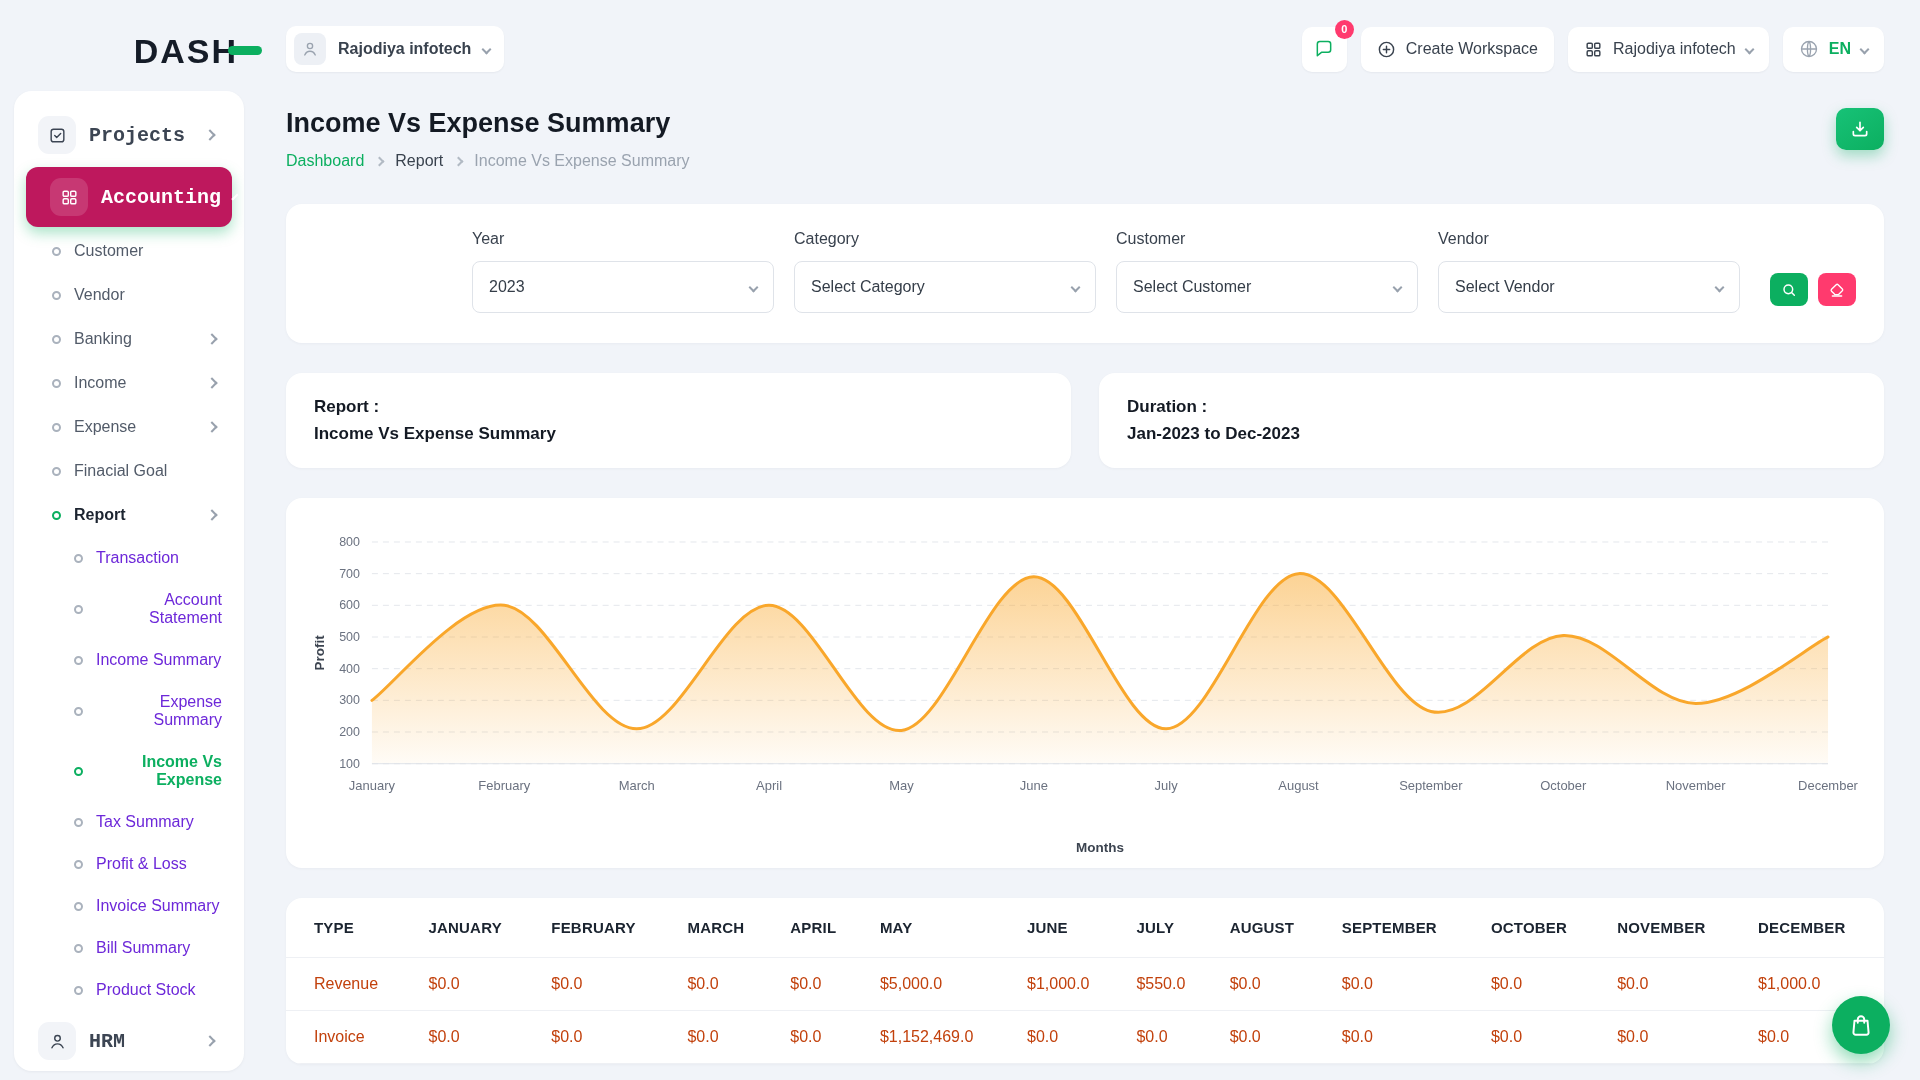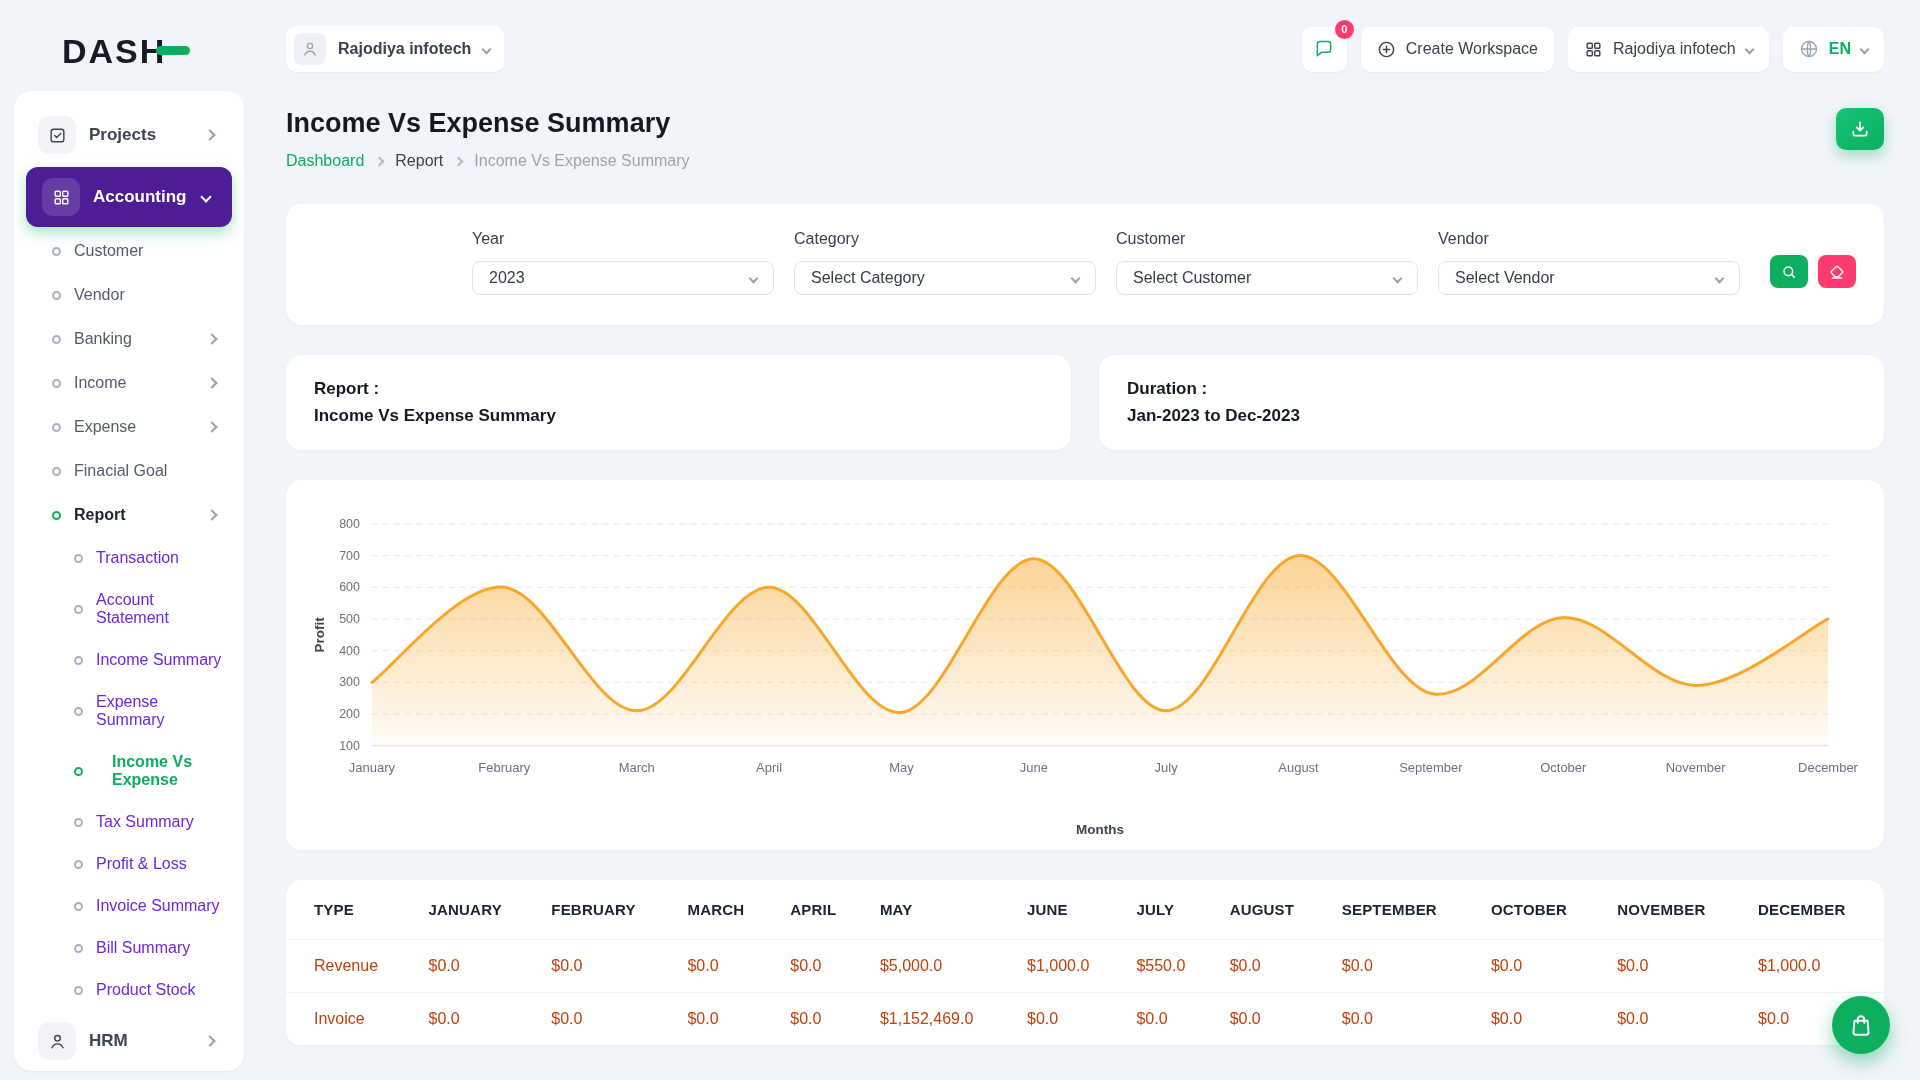--- a/index.html
+++ b/index.html
@@ -1,29 +1,29 @@
 <!DOCTYPE html>
 <html><head>
 <meta charset="utf-8">
 <style>
   * { margin:0; padding:0; box-sizing:border-box; }
   html,body { width:1920px; height:1080px; overflow:hidden; }
   body { background:#f1f4f9; font-family:"Liberation Sans", sans-serif; color:#39424e; }
   svg { display:block; }
 
   
-  .sidebar { position:fixed; left:0; top:0; width:258px; height:908px; }
+  .sidebar { position:fixed; left:0; top:0; width:258px; height:908px;text-align:right; }
   .logo { padding:32px 20px 14px 62px; position:relative; display:inline-block; cursor:pointer; }
   .logo-text { font-size:34px; font-weight:800; letter-spacing:2px; color:#151c28; }
   .logo-dash { position:absolute; right:-4px; top:46px; width:34px; height:9px; background:#0caf60; border-radius:5px; }
   .side-panel { margin:6px 14px 0; background:#fff; border-radius:18px; padding:16px 12px; height:980px; overflow:hidden; box-shadow:0 1px 3px rgba(16,24,40,.05); }
   .nav-item { display:flex; align-items:center; gap:13px; padding:9px 12px; border-radius:12px; cursor:pointer; margin-bottom:4px; }
-  .nav-item.lvl1 { font-size:17px; font-weight:600; color:#3c4553; }
+  .nav-item.lvl1 { font-size:20px; font-weight:600; color:#3c4553;font-family:Liberation Mono, monospace; }
   .icon-box { width:38px; height:38px; border-radius:11px; background:#f2f4f8; display:flex; align-items:center; justify-content:center; color:#3c4553; flex:0 0 auto; }
-  .nav-item.active { background:#4c1d95; color:#fff; padding:11px 16px; box-shadow:0 6px 14px rgba(12,175,96,.35); }
+  .nav-item.active { background:#be185d; color:#fff; padding:11px 24px; box-shadow:0 6px 14px rgba(12,175,96,.35); }
   .nav-item.active .icon-box { background:rgba(255,255,255,.14); color:#fff; }
   .nav-item.lvl2 { padding:11px 10px 11px 26px; font-size:16px; font-weight:500; color:#525b69; }
   .nav-item.lvl3 { padding:10px 10px 10px 48px; font-size:16px; font-weight:500; color:#6d28d9; }
   .nav-item.open { color:#1c2430; font-weight:700; }
   .nav-item.open .bullet { border-color:#0caf60; }
   .nav-item.lvl3.active-link { color:#0caf60; font-weight:700; background:transparent; box-shadow:none; padding:10px 10px 10px 48px;gap:29px; }
   .nav-item.lvl3.active-link .bullet { border-color:#0caf60; }
   .bullet { width:9px; height:9px; border:2px solid #aab2bd; border-radius:50%; flex:0 0 auto; }
   .chev { display:inline-block; width:8px; height:8px; border-right:2px solid #98a1ad; border-bottom:2px solid #98a1ad; transform:rotate(-45deg); }
   .chev.down { transform:rotate(45deg); }
@@ -50,21 +50,21 @@
   .bc-link { color:#0caf60; cursor:pointer; }
   .bc-mid { color:#39424e; cursor:pointer; }
   .bc-current { color:#9aa3af; }
   .bc-sep { display:inline-block; width:7px; height:7px; border-right:2px solid #b2bac4; border-bottom:2px solid #b2bac4; transform:rotate(-45deg); }
   .download-btn { width:48px; height:42px; border:none; border-radius:10px; background:linear-gradient(145deg,#17c277,#0caf60); color:#fff; display:flex; align-items:center; justify-content:center; cursor:pointer; box-shadow:0 6px 14px rgba(12,175,96,.35); }
 
   .filter-card { background:#fff; border-radius:16px; margin-top:34px; padding:26px 28px 30px; display:flex; justify-content:flex-end; align-items:flex-end; gap:30px; box-shadow:0 1px 3px rgba(16,24,40,.04); }
   .filters { display:flex; gap:20px; }
   .filter-field { display:flex; flex-direction:column; gap:13px; }
   .f-label { font-size:16px; color:#39424e; }
-  .select { display:flex; align-items:center; justify-content:space-between; border:1px solid #dfe3e9; border-radius:8px; height:34px; padding:0 16px; width:302px; background:#fff; color:#343d48; font-size:16px; cursor:pointer; }
+  .select { display:flex; align-items:center; justify-content:space-between; border:1px solid #dfe3e9; border-radius:8px; height:52px; padding:0 16px; width:302px; background:#fff; color:#343d48; font-size:16px; cursor:pointer; }
   .filter-actions { display:flex; gap:10px; margin-bottom:7px; }
   .btn-sq { width:38px; height:33px; border:none; border-radius:8px; display:flex; align-items:center; justify-content:center; color:#fff; cursor:pointer; }
   .btn-sq.green { background:#0caf60; }
   .btn-sq.pink { background:#ff3a6e; }
 
   .cards-row { display:flex; gap:28px; margin-top:30px; }
   .info-card { flex:1; background:#fff; border-radius:16px; padding:24px 28px; box-shadow:0 1px 3px rgba(16,24,40,.04); }
   .info-label { font-size:17px; font-weight:700; color:#141a24; }
   .info-value { font-size:17px; font-weight:700; color:#141a24; margin-top:7px; }
 

